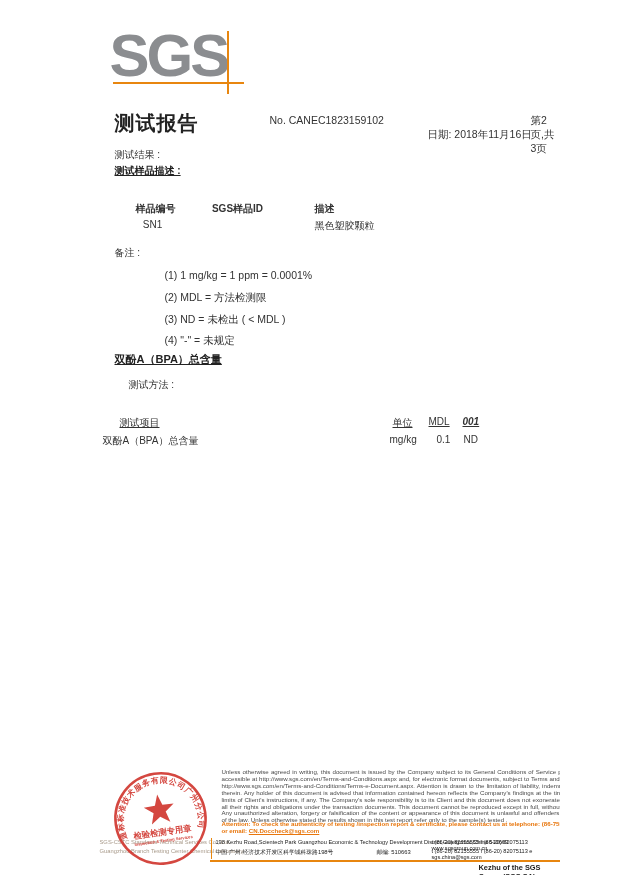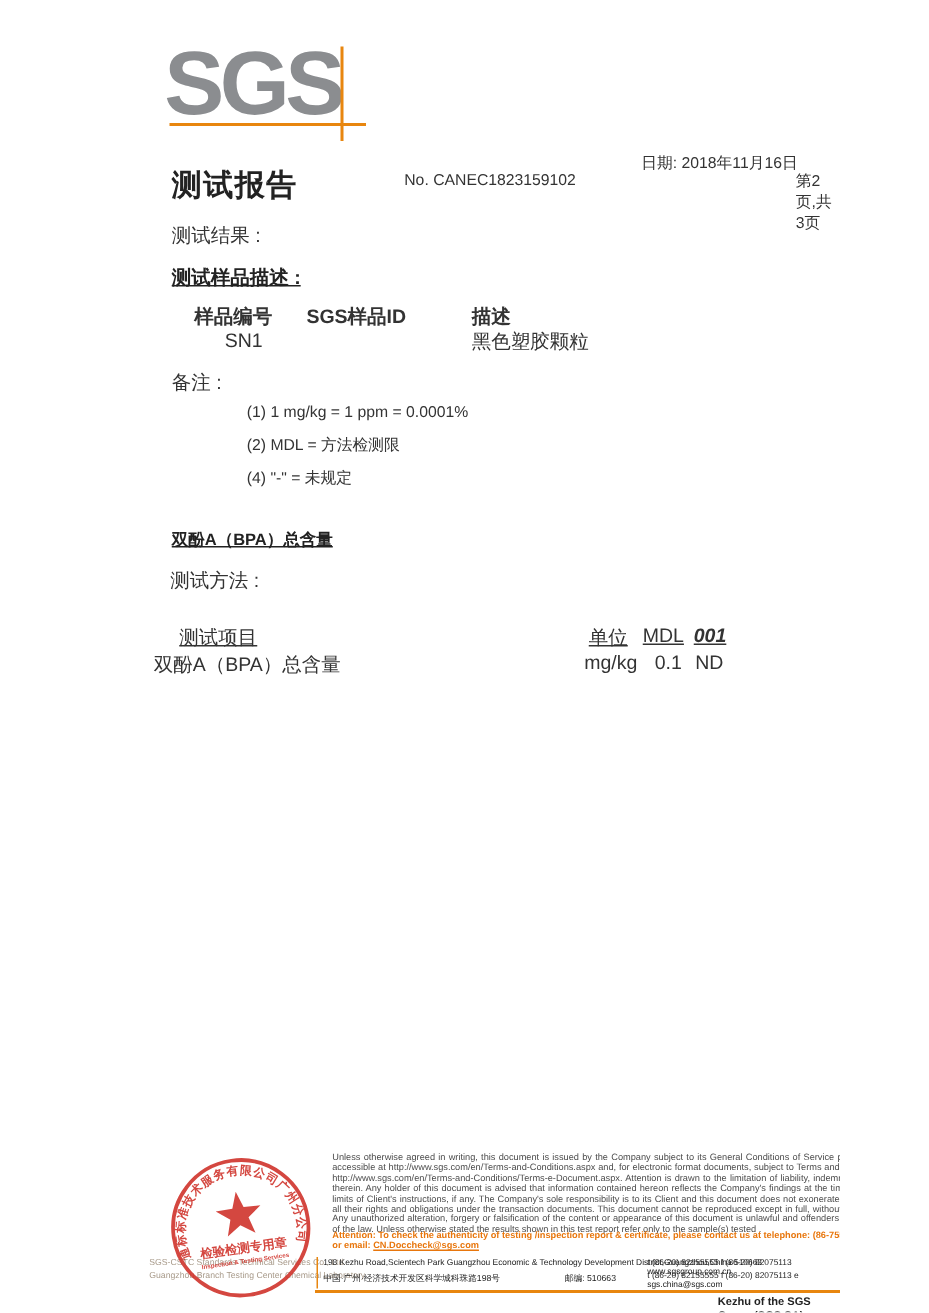--- a/index.html
+++ b/index.html
@@ -11,42 +11,42 @@
 
   
   .logo-text { left:50px; top:30px; font-size:60px; line-height:52px; font-weight:bold;
                color:#8b8d90; letter-spacing:-3px; }
   .logo-hline { left:53px; top:82px; width:131px; height:2px; background:#e8860f; }
   .logo-vline { left:167px; top:31px; width:2px; height:63px; background:#e8860f; }
 
   
   .doc-title { left:55px; top:110px; font-size:20px; font-weight:bold; color:#222; letter-spacing:1px; }
   .report-no { left:210px; top:114px; font-size:10.5px; color:#333; }
-  .report-date { left:368px; top:102px; font-size:10.5px; color:#333; }
+  .report-date { left:368px; top:128px; font-size:10.5px; color:#333; }
   .report-page { left:471px; top:114px; font-size:10.5px; color:#333; }
 
-  .label { font-size:13px; color:#333; }
+  .label { font-size:10px; color:#333; }
   .bold { font-weight:bold; }
   .underline { text-decoration:underline; }
 
   .results-label { left:55px; top:148px; }
-  .sample-title { left:55px; top:176px; color:#222; }
+  .sample-title { left:55px; top:164px; color:#222; }
 
   .s-h1 { left:65px;  top:202px; width:62px; text-align:center; }
   .s-h2 { left:132px; top:202px; width:92px; text-align:center; }
   .s-h3 { left:255px; top:202px; }
-  .s-c1 { left:72px;  top:219px; width:62px; text-align:center; }
+  .s-c1 { left:62px;  top:219px; width:62px; text-align:center; }
   .s-c2 { left:132px; top:219px; width:92px; text-align:center; }
   .s-c3 { left:255px; top:219px; }
 
   .remarks-label { left:55px; top:246px; }
   .remarks-list { left:105px; top:265px; font-size:10.5px; line-height:21.8px; color:#333; }
 
   .bpa-title { left:55px; top:352px; font-size:11px; color:#222; }
-  .method-label { left:54px; top:378px; }
+  .method-label { left:69px; top:378px; }
   .method-text { left:125px; top:376px; width:448px; font-size:10.5px; line-height:20.5px; color:#333; }
 
   .t-h-item { left:60px;  top:416px; }
   .t-h-unit { left:333px; top:416px; }
   .t-h-mdl  { left:369px; top:416px; }
   .t-h-001  { left:403px; top:416px; font-style:italic;font-weight:bold; }
   .t-c-item { left:43px;  top:434px; }
   .t-c-unit { left:330px; top:434px; }
   .t-c-mdl  { left:377px; top:434px; }
   .t-c-val  { left:404px; top:434px; }
@@ -92,20 +92,21 @@
   <div class="abs label bold s-h1">样品编号</div>
   <div class="abs label bold s-h2">SGS样品ID</div>
   <div class="abs label bold s-h3">描述</div>
   <div class="abs label s-c1">SN1</div>
   <div class="abs label s-c3">黑色塑胶颗粒</div>
 
   <div class="abs label remarks-label">备注 :</div>
   <div class="abs remarks-list">
     <div>(1) 1 mg/kg = 1 ppm = 0.0001%</div>
     <div>(2) MDL = 方法检测限</div>
+    <div>(3) ND = 未检出 ( &lt; MDL )</div>
     <div>(4) "-" = 未规定</div>
   </div>
 
   <div class="abs bold underline bpa-title">双酚A（BPA）总含量</div>
   <div class="abs label method-label">测试方法 :</div>
 
   <div class="abs label underline t-h-item">测试项目</div>
   <div class="abs label underline t-h-unit">单位</div>
   <div class="abs label underline t-h-mdl">MDL</div>
   <div class="abs label underline t-h-001">001</div>

